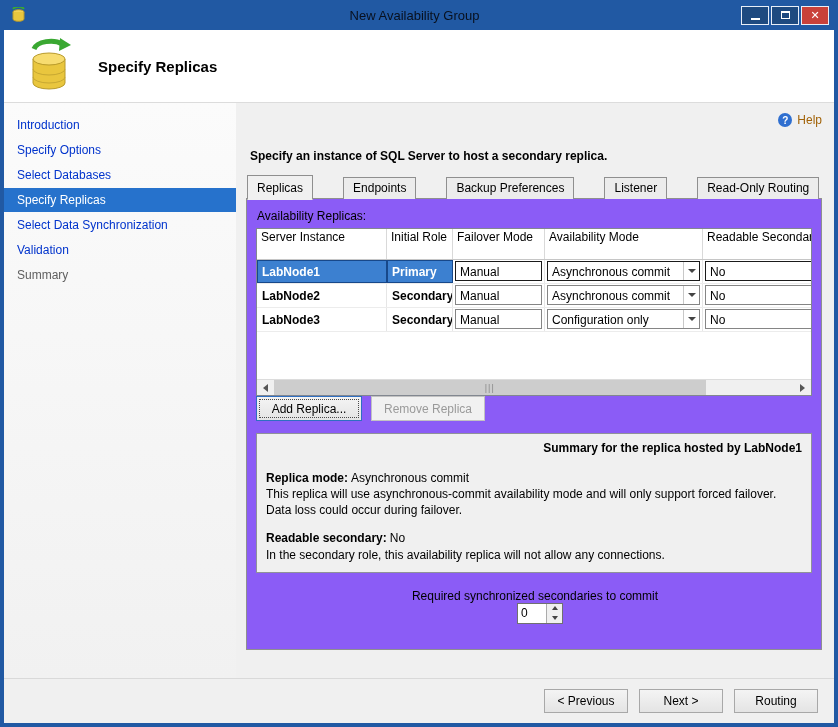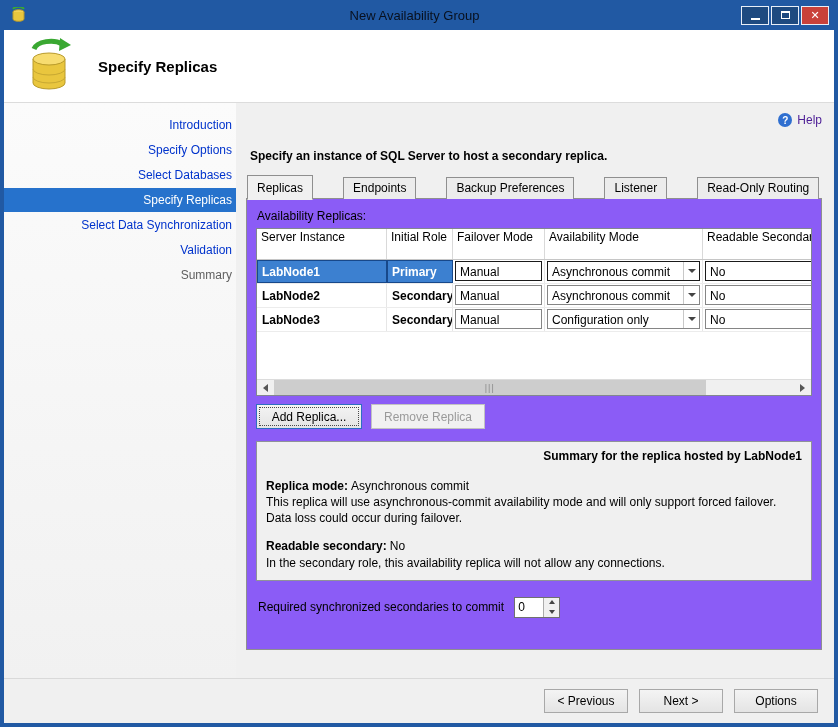--- a/index.html
+++ b/index.html
@@ -35,33 +35,32 @@
   .header{
     height:73px; background:#fff; border-bottom:1px solid #dcdcdc; flex:0 0 auto;
     display:flex; align-items:center; padding-left:22px;
   }
   .header h1{ font-size:15px; font-weight:bold; margin:0 0 0 26px; }
   
   .bodyrow{ flex:1; display:flex; min-height:0; }
   .sidebar{
     width:232px; flex:0 0 auto; padding-top:10px;
     background:linear-gradient(to bottom,#fbfbfb,#f1f1f1);
-    text-align:right;
   }
   .nav-item{ padding:5px 4px 5px 13px; margin-bottom:1px; white-space:nowrap; }
   .nav-item.link{ color:#0033cc; cursor:pointer; }
   .nav-item.selected{ background:#2672cc; color:#ffffff; }
   .nav-item.disabled{ color:#5f5f5f; }
   .content{ flex:1; min-width:0; padding:8px 12px 0 10px; display:flex; flex-direction:column; }
   .help-row{ display:flex; justify-content:flex-end; align-items:center; gap:5px; height:18px; }
   .help-icon{
     width:14px; height:14px; border-radius:50%; background:#2f6fd0; color:#fff;
     font-size:10px; font-weight:bold; display:flex; align-items:center; justify-content:center;
   }
-  .help-label{ color:#4c1d95; text-decoration:none; cursor:pointer; }
+  .help-label{ color:#a16207; text-decoration:none; cursor:pointer; }
   .instruction{ font-weight:bold; margin:20px 0 14px 4px; }
   
   .tabs{ display:flex; position:relative; z-index:2; margin-left:1px;gap:31px; }
   .tab{
     border:1px solid #8f8f8f; border-bottom:none; background:#ececec;
     padding:3px 9px 4px; margin-right:-1px; cursor:pointer;
   }
   .tab.active{
     background:#f0f0f0; margin-top:-2px; padding-top:5px;
     margin-bottom:-1px; border-bottom:1px solid #f0f0f0; z-index:3;
@@ -103,39 +102,39 @@
   .sb-btn{ width:17px; display:flex; align-items:center; justify-content:center; background:#f0f0f0; cursor:pointer; }
   .tri-left{ width:0;height:0;border-top:4px solid transparent;border-bottom:4px solid transparent;border-right:5px solid #555; }
   .tri-right{ width:0;height:0;border-top:4px solid transparent;border-bottom:4px solid transparent;border-left:5px solid #555; }
   .sb-track{ flex:1; position:relative; background:#f0f0f0; }
   .sb-thumb{
     position:absolute; left:0; top:0; bottom:0; width:83%; background:#cdcdcd;
     display:flex; align-items:center; justify-content:center; cursor:grab;
   }
   .sb-grip{ color:#8a8a8a; font-size:9px; letter-spacing:1px; line-height:0; }
   
-  .actions{ display:flex; gap:9px; margin-top:8px; }
+  .actions{ display:flex; gap:9px; }
   .btn{
     height:25px; min-width:106px; padding:0 12px;
     background:linear-gradient(#f4f4f4,#e4e4e4); border:1px solid #a8a8a8;
     font-family:inherit; font-size:12px; color:#000; cursor:pointer;
   }
   .btn.focused{ border:1px solid #2f6fc1; outline:1px dotted #4a4a4a; outline-offset:-4px; }
   .btn.disabled{ color:#9a9a9a; background:#f1f1f1; border-color:#c2c2c2; cursor:default; }
   
   .summary{
     border:1px solid #8f9299; margin-top:12px; padding:7px 9px;
     min-height:132px; background:#f0f0f0; line-height:1.3;
   }
   .s-title{ font-weight:bold; margin-bottom:14px;text-align:right; }
   .summary p{ margin:0 0 1px 0; }
   .summary p.gap{ margin-top:13px; }
   .summary b{ margin-right:3px; }
   
-  .quorum{ display:flex; align-items:center; margin-top:16px; margin-left:2px; }
+  .quorum{ display:flex; align-items:center; margin-top:16px; margin-left:2px;flex-direction:column; }
   .spin{ display:flex; margin-left:10px; border:1px solid #707070; background:#fff; height:21px; }
   .spin-value{ width:28px; border:none; outline:none; padding:2px 3px; font-family:inherit; font-size:12px; }
   .spin-btns{ width:16px; border-left:1px solid #ababab; display:flex; flex-direction:column; background:#f0f0f0; }
   .spin-up,.spin-down{ flex:1; display:flex; align-items:center; justify-content:center; cursor:pointer; }
   .tri-up{ width:0;height:0;border-left:3px solid transparent;border-right:3px solid transparent;border-bottom:4px solid #444; }
   .tri-down{ width:0;height:0;border-left:3px solid transparent;border-right:3px solid transparent;border-top:4px solid #444; }
   
   .footer{
     flex:0 0 auto; height:45px; background:#f0f0f0; border-top:1px solid #d9d9d9;
     display:flex; align-items:center; justify-content:flex-end; gap:11px; padding-right:16px;
@@ -326,15 +325,15 @@
             </span>
           </span>
         </div>
       </div>
     </div>
   </div>
 
   <div class="footer">
     <button class="btn wide">&lt; Previous</button>
     <button class="btn wide">Next &gt;</button>
-    <button class="btn wide">Options</button>
+    <button class="btn wide">Routing</button>
   </div>
 </div>
 
 </body></html>

